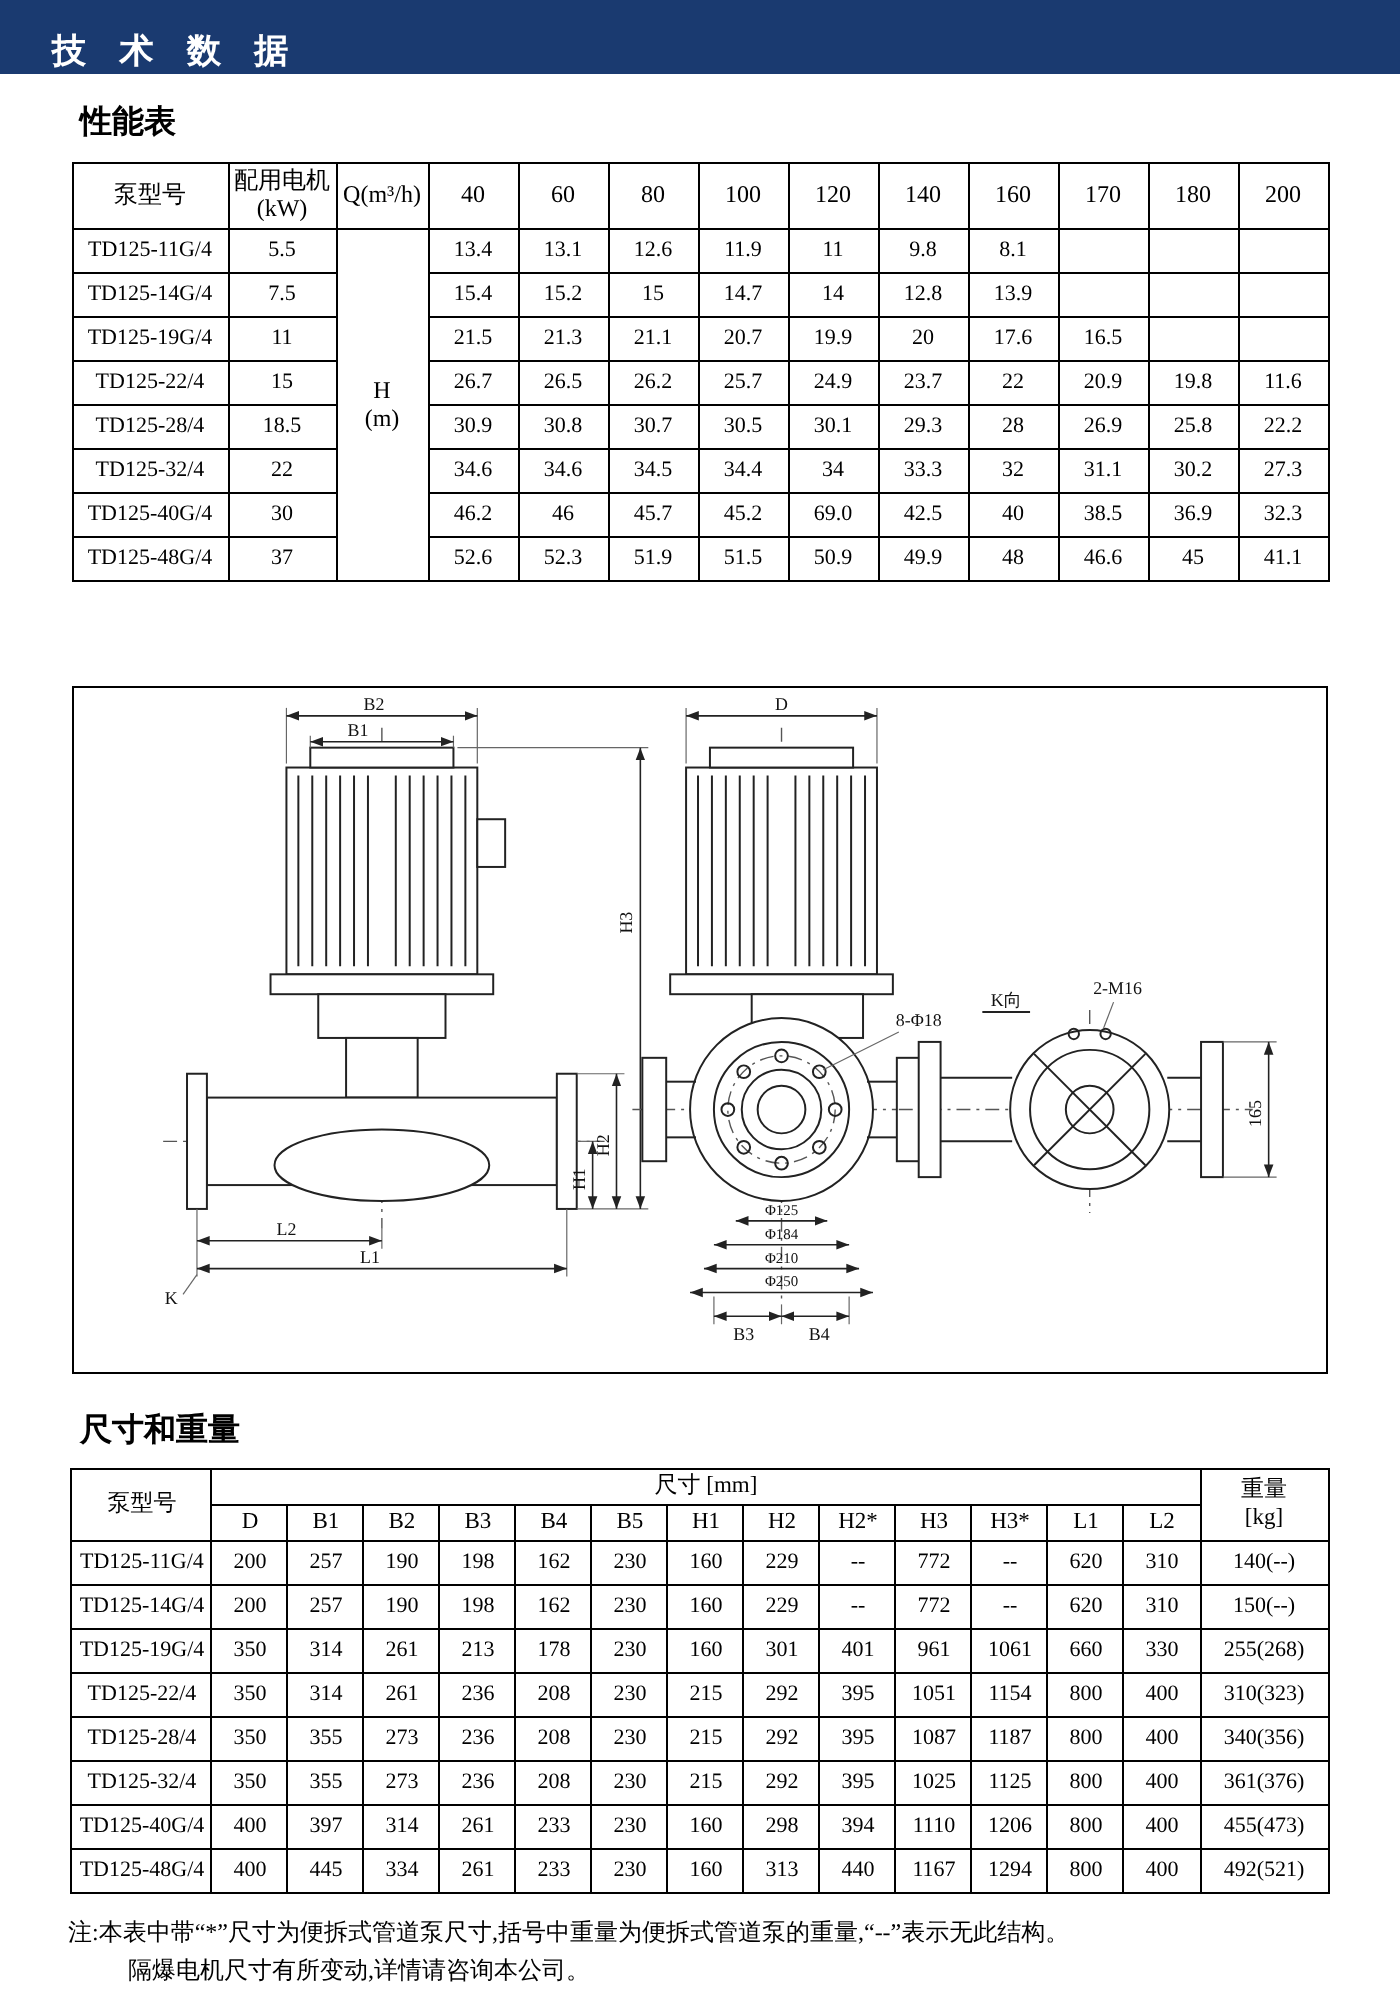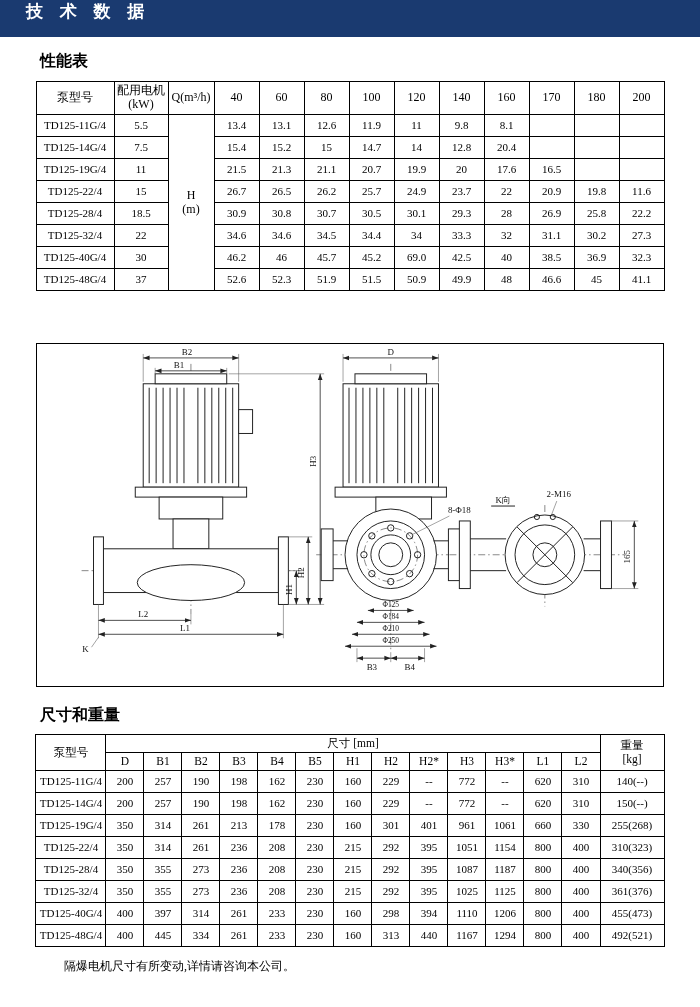--- a/index.html
+++ b/index.html
@@ -1,18 +1,18 @@
 <!DOCTYPE html>
 <html style="--banner-bg: #1a3a70;"><head>
 <meta charset="utf-8">
 <style>
   html,body{margin:0;padding:0;background:#fff;}
   .page{width:700px;height:1007px;background:#fff;position:relative;overflow:hidden;
         font-family:"Liberation Serif",serif;color:#000;}
-  .banner{height:37px;background:var(--banner-bg,#1a3a70);display:flex;align-items:flex-start;}
+  .banner{height:37px;background:var(--banner-bg,#1a3a70);display:flex;align-items:flex-end;}
   .banner-title{color:#fff;font-family:"Liberation Sans",sans-serif;font-weight:bold;
         font-size:17px;letter-spacing:6px;margin-left:26px;}
   .section-title{font-size:16px;font-weight:bold;margin:0 0 0 40px;}
   #sec1-title{margin-top:14px;margin-bottom:9px;}
   #sec2-title{margin-top:18px;margin-bottom:8px;}
   table{border-collapse:collapse;table-layout:fixed;width:628px;margin:0 auto;
         font-family:Liberation Serif, serif;}
   td{border:1px solid #000;text-align:center;vertical-align:middle;padding:0;
         font-size:11px;height:21px;line-height:1.15;overflow:hidden;white-space:nowrap;}
   thead td{font-size:12px;}
@@ -95,21 +95,21 @@
         </tr>
         <tr>
           <td>TD125-14G/4</td>
           <td>7.5</td>
           <td>15.4</td>
           <td>15.2</td>
           <td>15</td>
           <td>14.7</td>
           <td>14</td>
           <td>12.8</td>
-          <td>20.4</td>
+          <td>13.9</td>
           <td></td>
           <td></td>
           <td></td>
         </tr>
         <tr>
           <td>TD125-19G/4</td>
           <td>11</td>
           <td>21.5</td>
           <td>21.3</td>
           <td>21.1</td>
@@ -504,16 +504,17 @@
           <td>1167</td>
           <td>1294</td>
           <td>800</td>
           <td>400</td>
           <td>492(521)</td>
         </tr>
       </tbody>
   </table>
 
   <div class="note">
+    <div class="l1">注:本表中带“*”尺寸为便拆式管道泵尺寸,括号中重量为便拆式管道泵的重量,“--”表示无此结构。</div>
     <div class="l2">隔爆电机尺寸有所变动,详情请咨询本公司。</div>
   </div>
 
 </div>
 
 </body></html>

